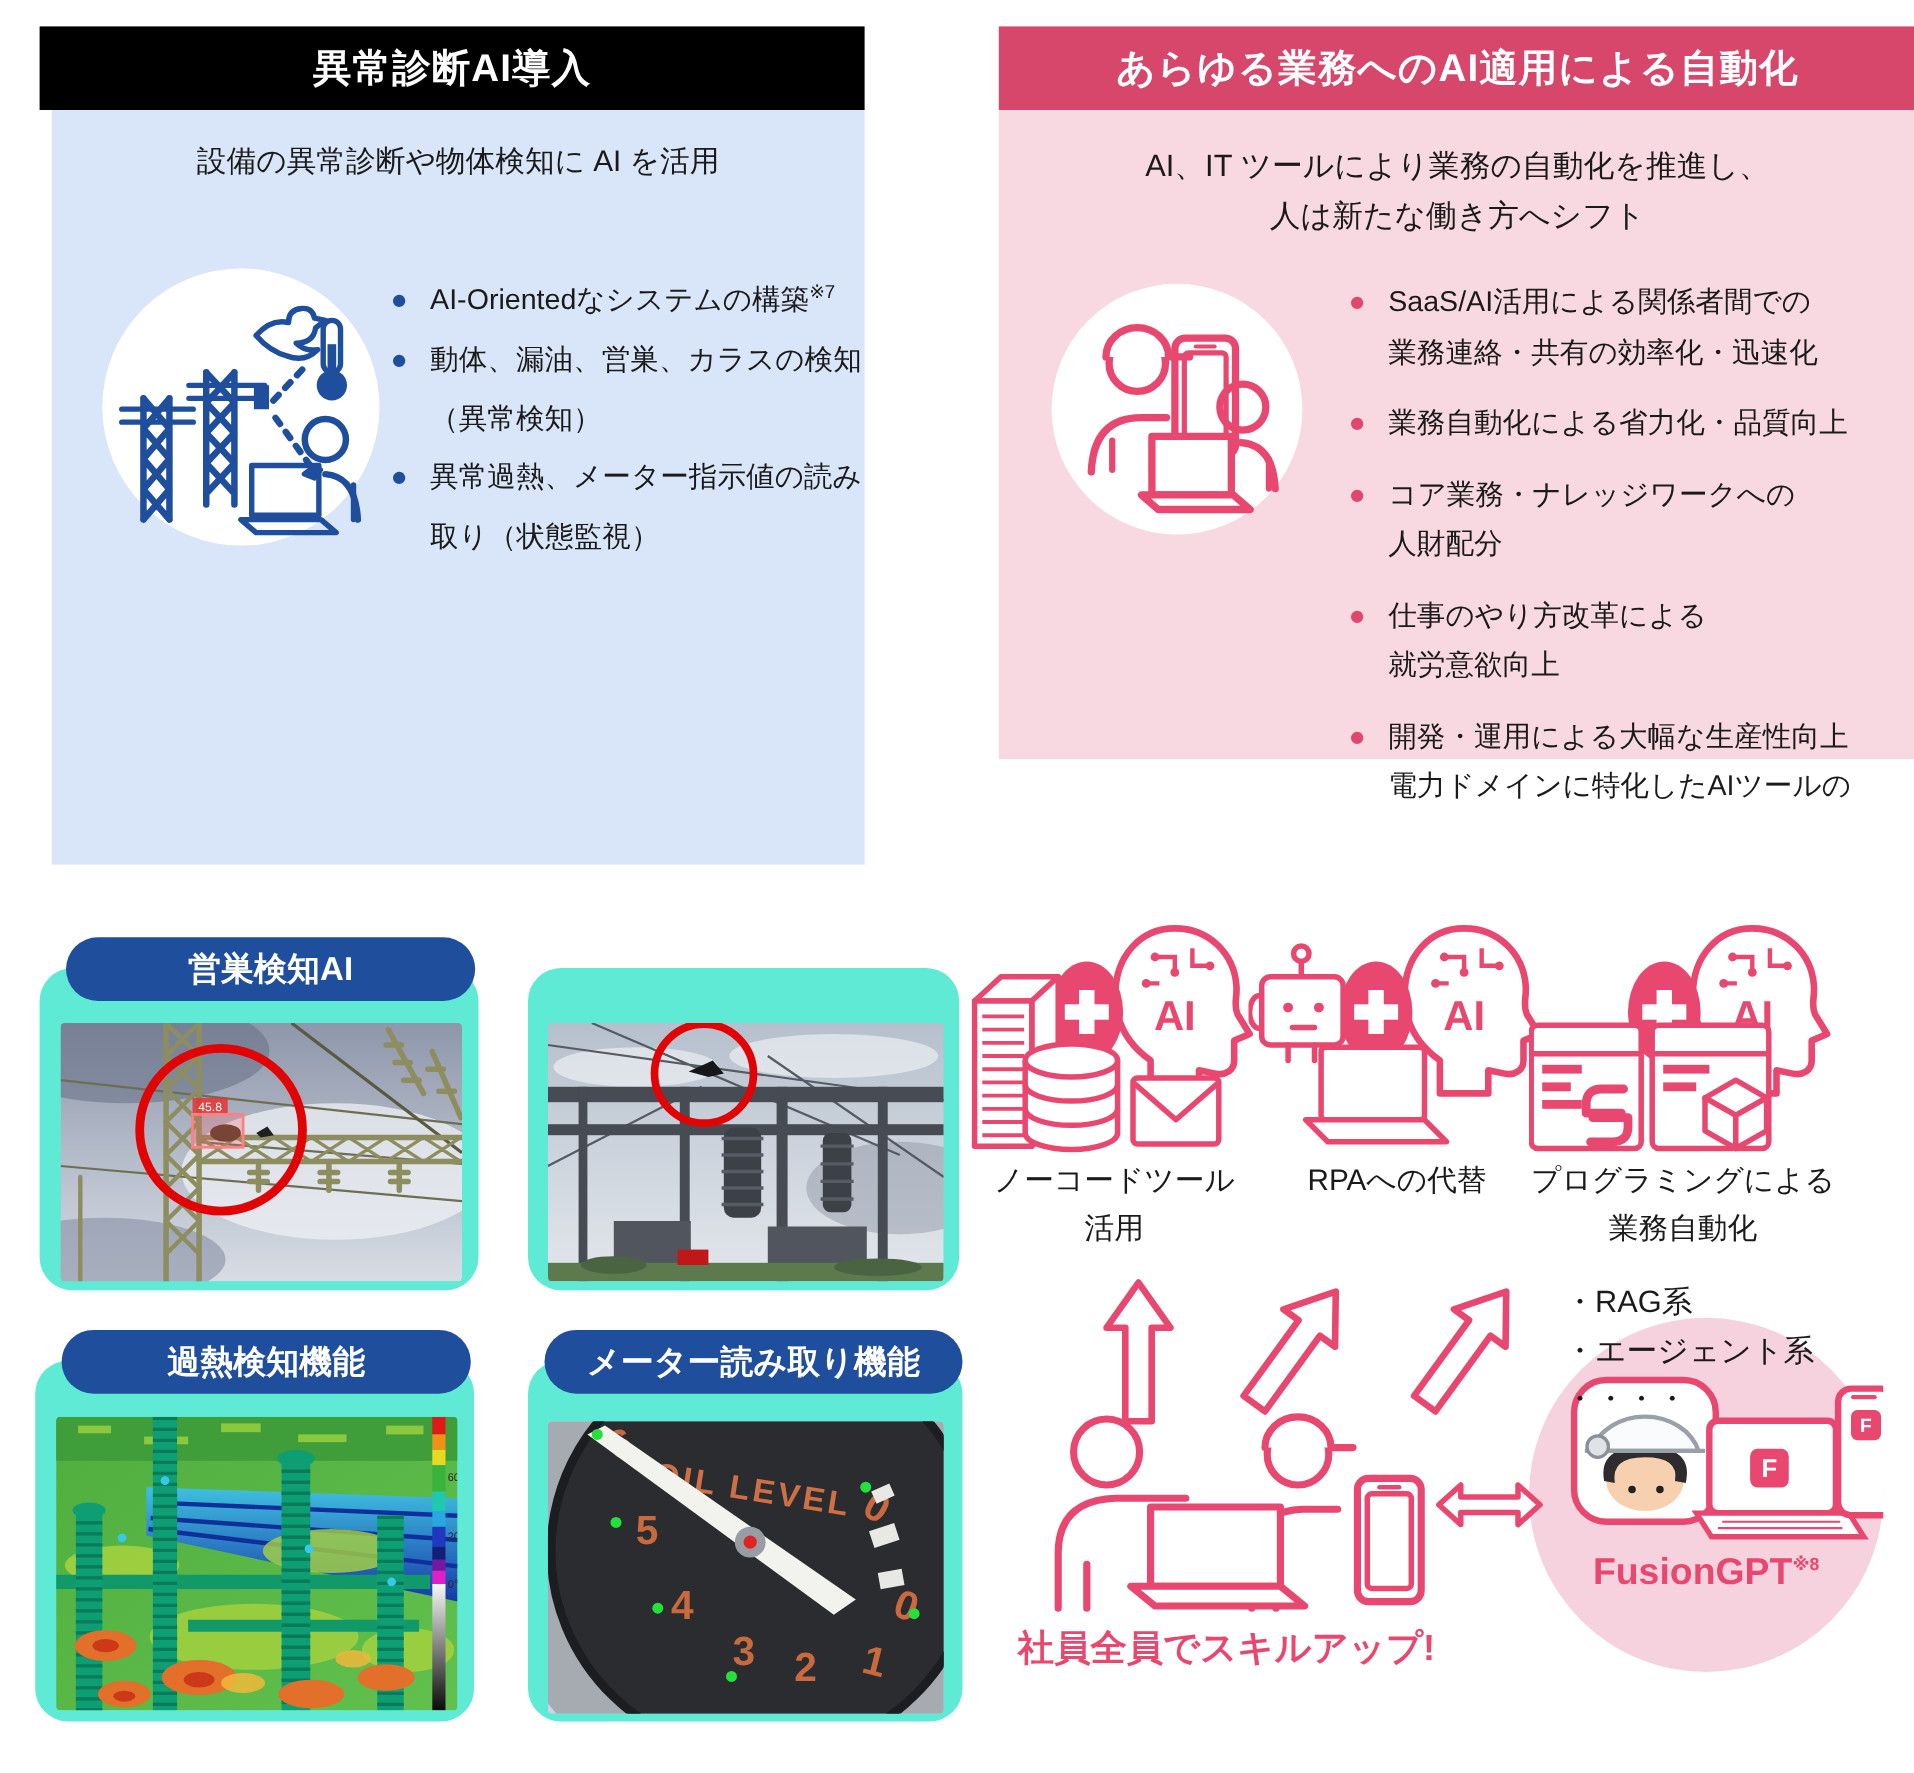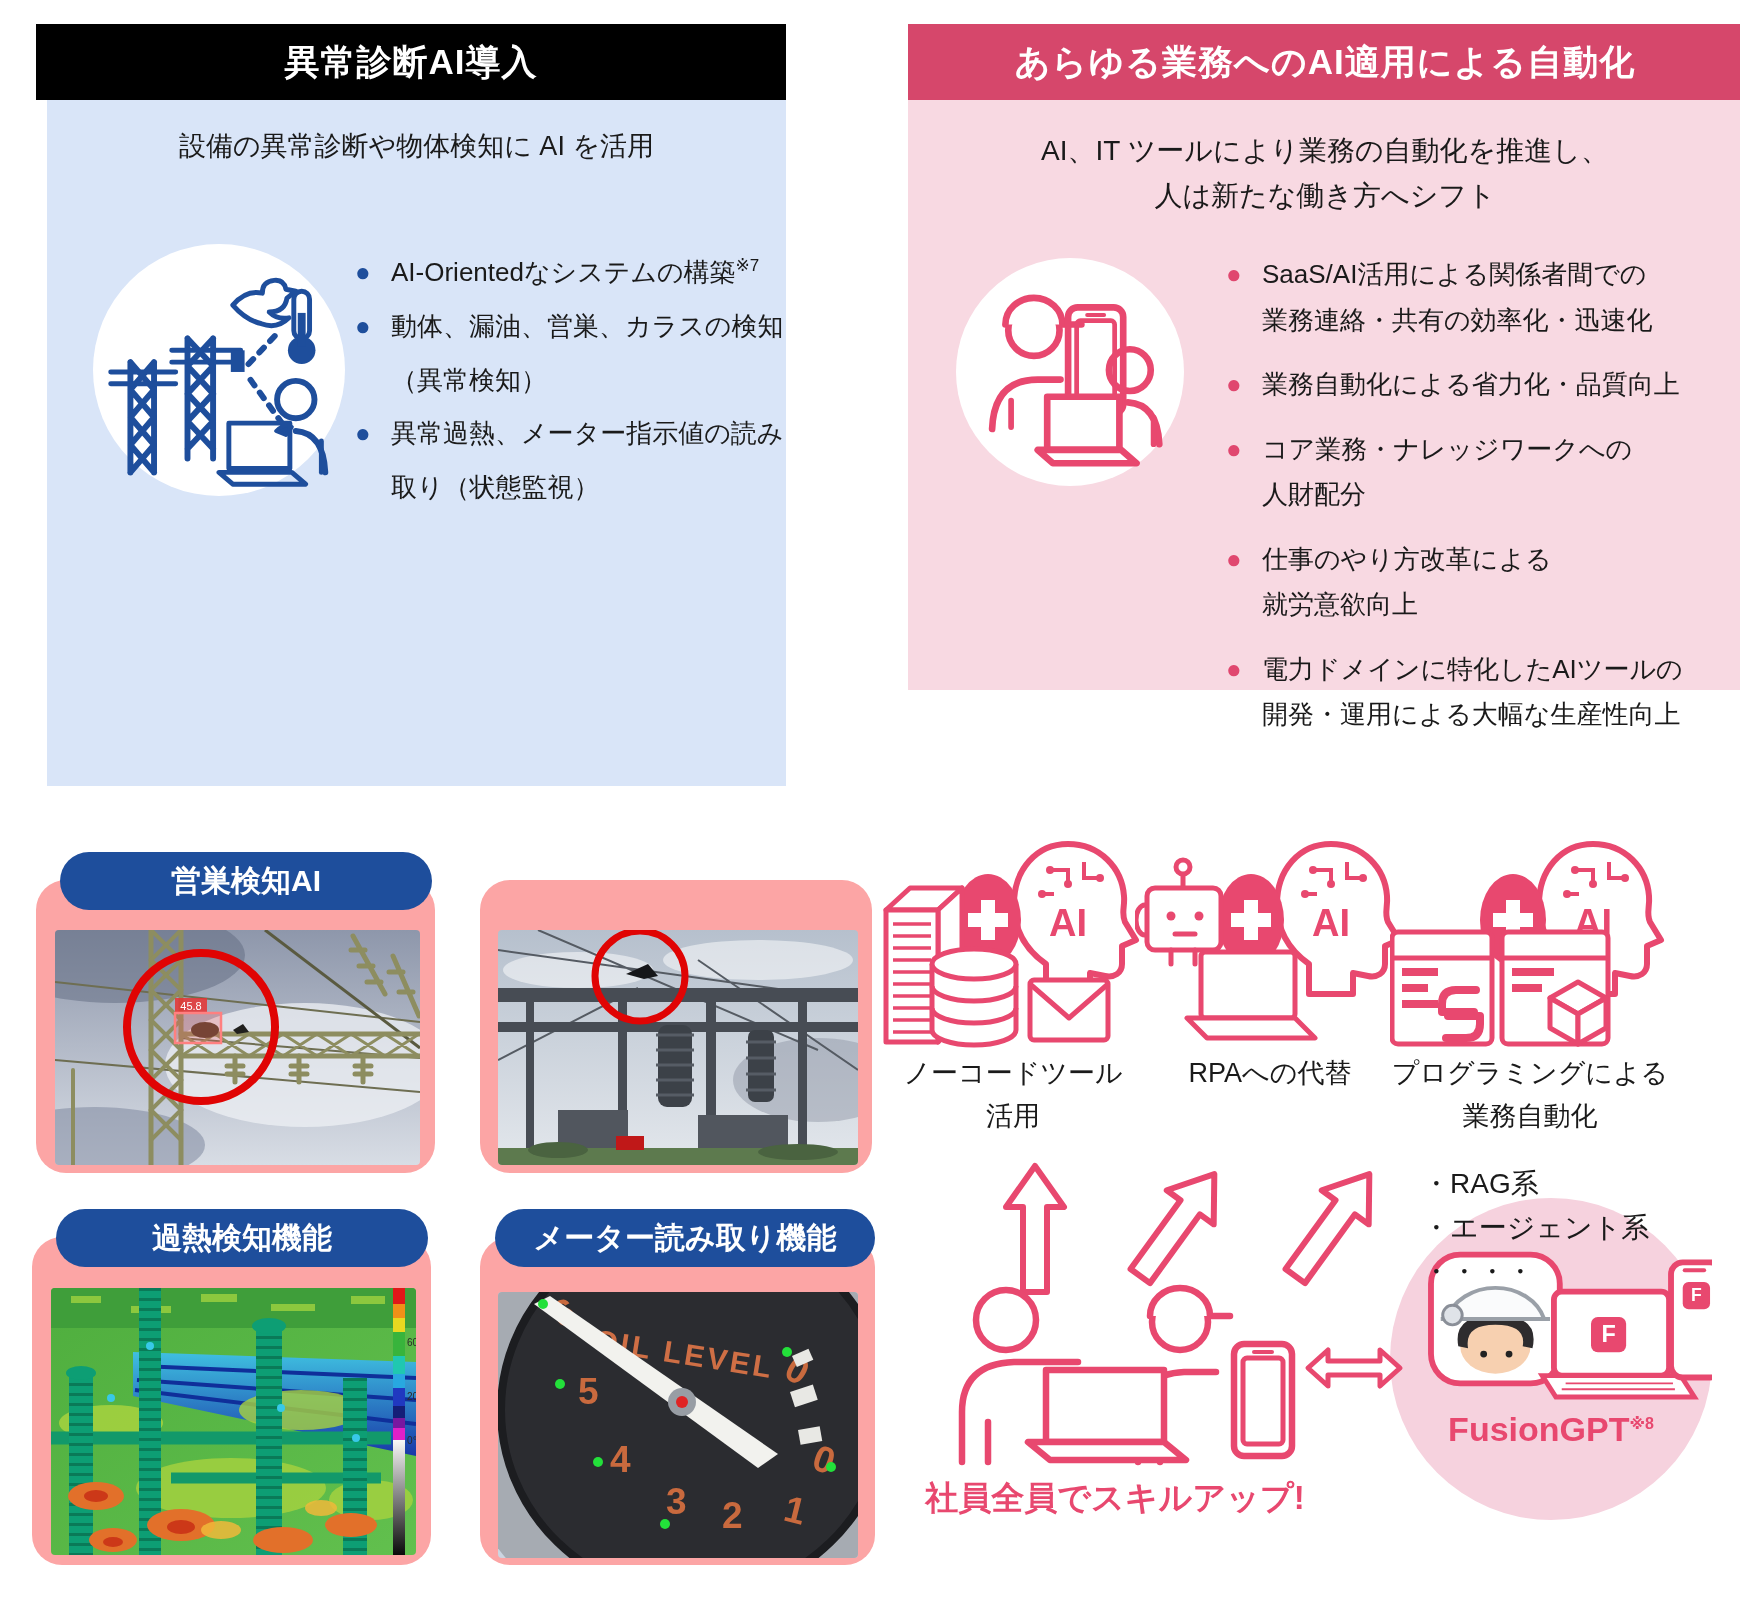--- a/index.html
+++ b/index.html
@@ -31,21 +31,21 @@
   .blue-list{font-size:26px;line-height:2.07;}
   .blue-list .dot{color:#1e4e9c;}
   .pink-list{font-size:26px;line-height:1.75;}
   .pink-list .bullet{margin-bottom:19px;}
   .pink-list .dot{color:#e0476f;}
   .sup{font-size:17px;vertical-align:super;}
 
   .circle-caption{position:absolute;font-size:27px;font-weight:500;line-height:1.62;}
 
   
-  .pcard{position:absolute;background:#fca5a5;border-radius:30px;}
+  .pcard{position:absolute;background:#5eead4;border-radius:30px;}
   .pill{position:absolute;top:-28px;height:58px;background:#1e4e9c;border-radius:29px;
         display:flex;align-items:center;justify-content:center;color:#fff;
         font-size:30px;font-weight:700;}
   .photo{position:absolute;border-radius:4px;overflow:hidden;}
   .photo svg{display:block;}
 
   
   .tool-label{position:absolute;text-align:center;font-size:27px;font-weight:500;line-height:1.6;}
   .notes{position:absolute;font-size:28px;font-weight:500;line-height:1.58;z-index:3;}
   .fusion-circle{position:absolute;width:322px;height:322px;border-radius:50%;background:#f6d2de;z-index:1;}
@@ -200,22 +200,22 @@
           <span class="bl">コア業務・ナレッジワークへの</span>
           <span class="bl">人財配分</span>
         </div>
         <div class="bullet">
           <span class="dot">●</span>
           <span class="bl">仕事のやり方改革による</span>
           <span class="bl">就労意欲向上</span>
         </div>
         <div class="bullet">
           <span class="dot">●</span>
+          <span class="bl">開発・運用による大幅な生産性向上</span>
           <span class="bl">電力ドメインに特化したAIツールの</span>
-          <span class="bl">開発・運用による大幅な生産性向上</span>
         </div>
       </div>
     </div>
   </section>
 
   <div class="pcard" style="left:36px;top:880px;width:399px;height:293px;">
     <div class="pill" style="left:24px;width:372px;">営巣検知AI</div>
     <div class="photo" style="left:19px;top:50px;width:365px;height:235px;">
       <svg width="365" height="235" viewBox="0 0 365 235">
         <rect width="365" height="235" fill="url(#skyNest)"></rect>

